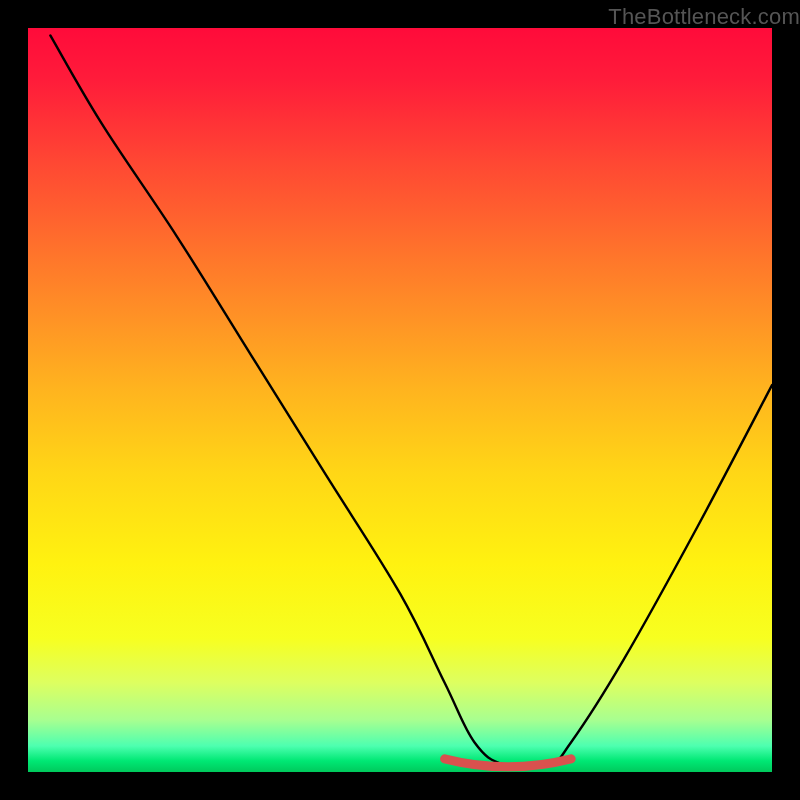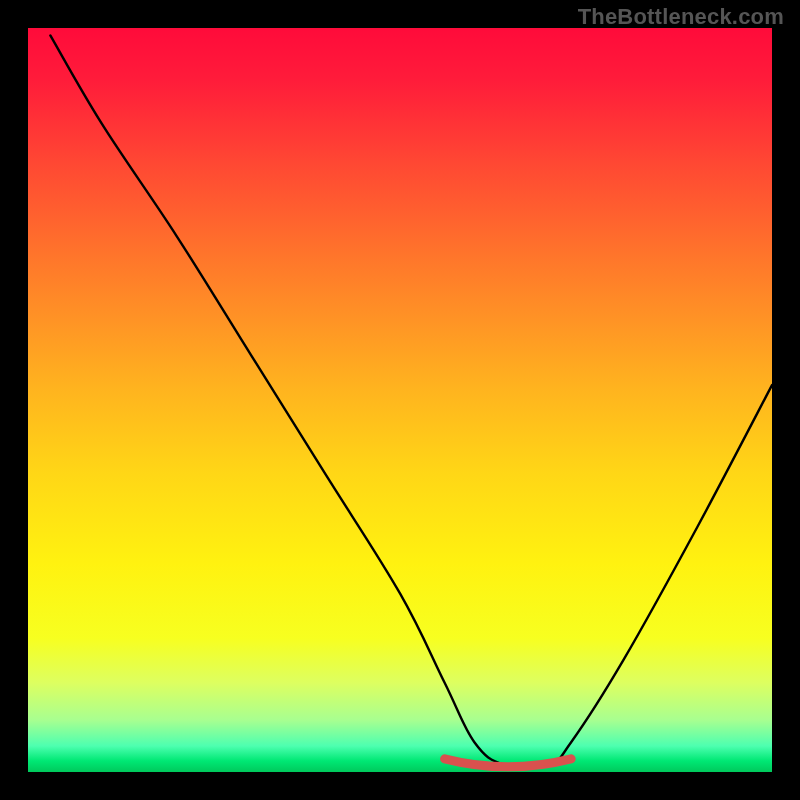--- a/index.html
+++ b/index.html
@@ -22,24 +22,24 @@
   .plot {
     position: absolute;
     left: 0;
     top: 0;
     width: 744px;
     height: 744px;
   }
   .watermark {
     position: absolute;
     top: 4px;
-    right: 16px;
+    right: 0;
     color: #555;
     font-size: 22px;
-    font-weight: 700;
+    font-weight: 400;
     letter-spacing: 0.2px;
     user-select: none;
   }
 </style>
 </head>
 <body>
 
 <div class="frame">
   <svg class="plot" viewBox="0 0 744 744">
     <defs>

